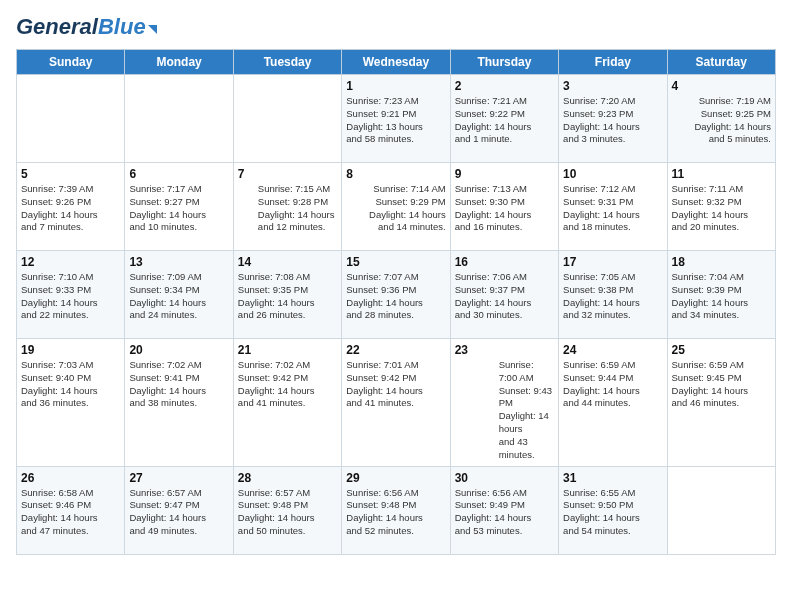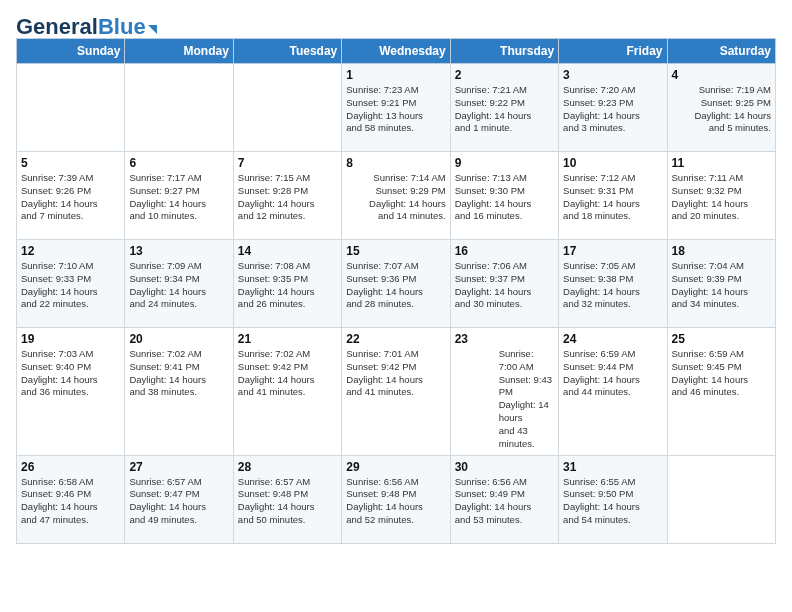--- a/index.html
+++ b/index.html
@@ -7,21 +7,22 @@
       font-family: Arial, sans-serif;
       background: #fff;
       width: 792px;
       min-height: 612px;
       padding: 16px;
     }
     .header {
       display: flex;
       justify-content: space-between;
       align-items: flex-start;
-      margin-bottom: 0;
+      margin-bottom: 11px;
+      font-style: italic;
     }
     .logo {
       display: flex;
       flex-direction: column;
       align-items: flex-start;
     }
     .logo-text {
       font-size: 22px;
       font-weight: bold;
       color: #1a3a5c;
@@ -42,21 +43,21 @@
       width: 100%;
       border-collapse: collapse;
       table-layout: fixed;
     }
     thead tr th {
       background: #2e7cc4;
       color: #fff;
       font-size: 12px;
       font-weight: bold;
       padding: 5px 4px;
-      text-align: right;
+      text-align: center;
       border: 1px solid #bcd;
     }
     tbody tr td {
       vertical-align: top;
       font-size: 10px;
       color: #222;
       padding: 4px 4px 4px 4px;
       border: 1px solid #d0d8e0;
       background: #fff;
       min-height: 80px;
@@ -152,21 +153,21 @@
         </td>
         <td>
           <span class="day-num">6</span>
           <div class="day-info" style="white-space: pre-line;">Sunrise: 7:17 AM
 Sunset: 9:27 PM
 Daylight: 14 hours
 and 10 minutes.</div>
         </td>
         <td>
           <span class="day-num">7</span>
-          <div class="day-info" style="white-space: pre-line;">Sunrise: 7:15 AM
+          <div class="day-info" style="white-space: pre-line; margin-left: 20px;">Sunrise: 7:15 AM
 Sunset: 9:28 PM
 Daylight: 14 hours
 and 12 minutes.</div>
         </td>
         <td>
           <span class="day-num">8</span>
           <div class="day-info" style="white-space: pre-line; text-align: right;">Sunrise: 7:14 AM
 Sunset: 9:29 PM
 Daylight: 14 hours
 and 14 minutes.</div>

